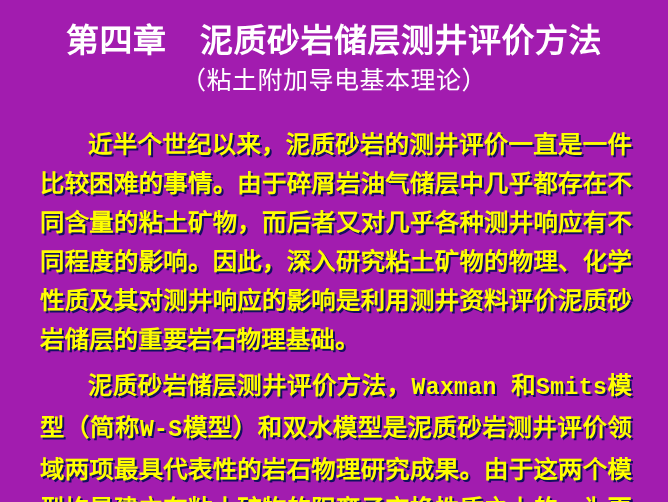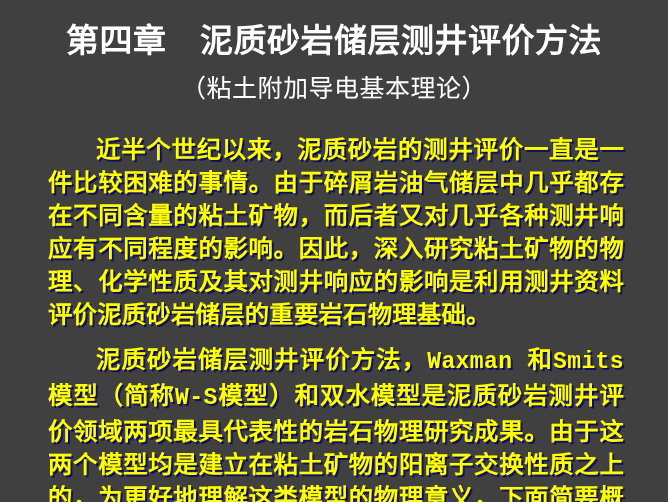--- a/index.html
+++ b/index.html
@@ -12,21 +12,21 @@
     height: 502px;
     overflow: hidden;
     font-family: "DejaVu Sans", "Liberation Sans", sans-serif;
   }
 
   #slide {
     position: relative;
     width: 668px;
     height: 502px;
     box-sizing: border-box;
-    background: #404040;
+    background: #a21caf;
     overflow: hidden;
   }
 
   
   .title-block {
     position: absolute;
     left: 0;
     top: 20px;
     width: 668px;
     text-align: center;
@@ -44,43 +44,43 @@
   }
 
   .slide-subtitle {
     display: block;
     color: #ffffff;
     font-family: "DejaVu Sans", "Liberation Sans", sans-serif;
     font-size: 25px;
     font-weight: 400;
     line-height: 33px;
     letter-spacing: 0.5px;
-    margin-top: 10px;
+    margin-top: 2px;
     white-space: pre;
   }
 
   
   .body-block {
     position: absolute;
     left: 36px;
     top: 121px;
     width: 600px;
   }
 
   .para {
     color: #ffff00;
     font-family: "DejaVu Sans", "Liberation Sans", sans-serif;
     font-size: 24.4px;
     font-weight: 700;
-    line-height: 33px;
+    line-height: 39px;
     text-align: justify;
     text-align-last: left;
     text-indent: 48px;
     letter-spacing: 0.2px;
-    margin: 12px;
+    margin: 4px;
     text-shadow: 2px 2px 0 #101060;
     word-break: break-all;
   }
 
   .para + .para {
     margin-top: 7px;
   }
 
   .latin {
     font-family: Liberation Mono, monospace;

